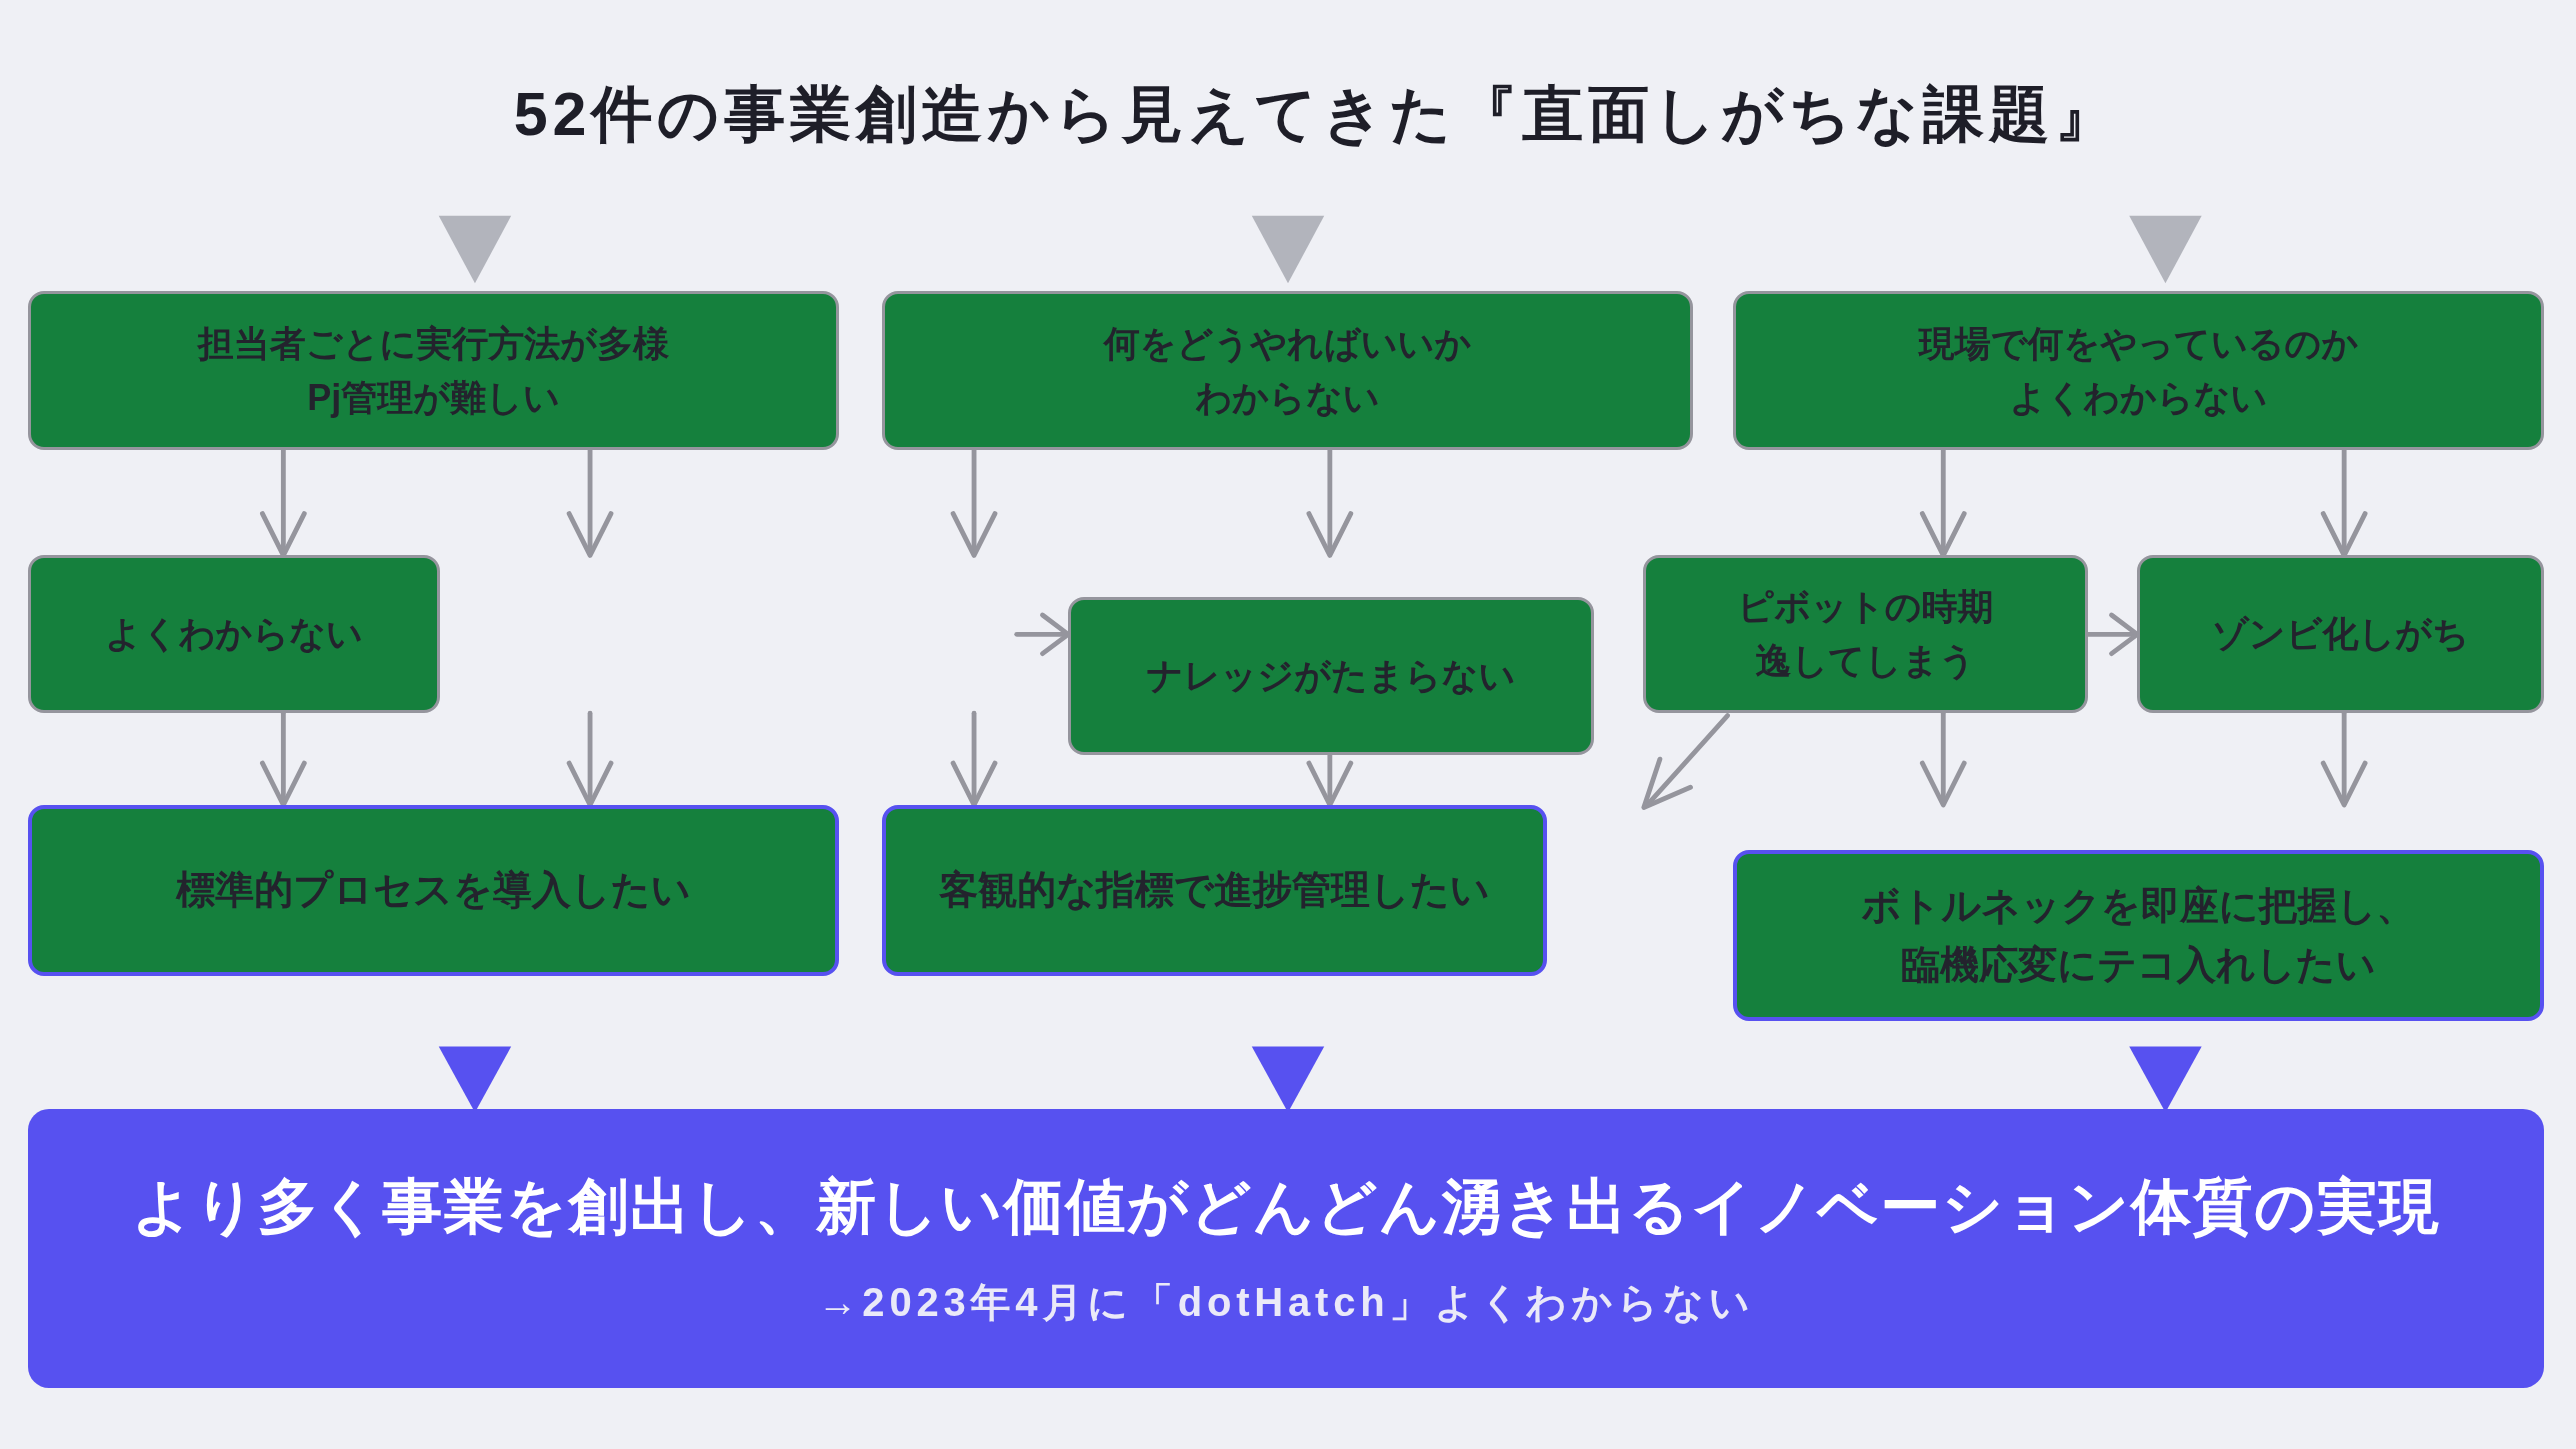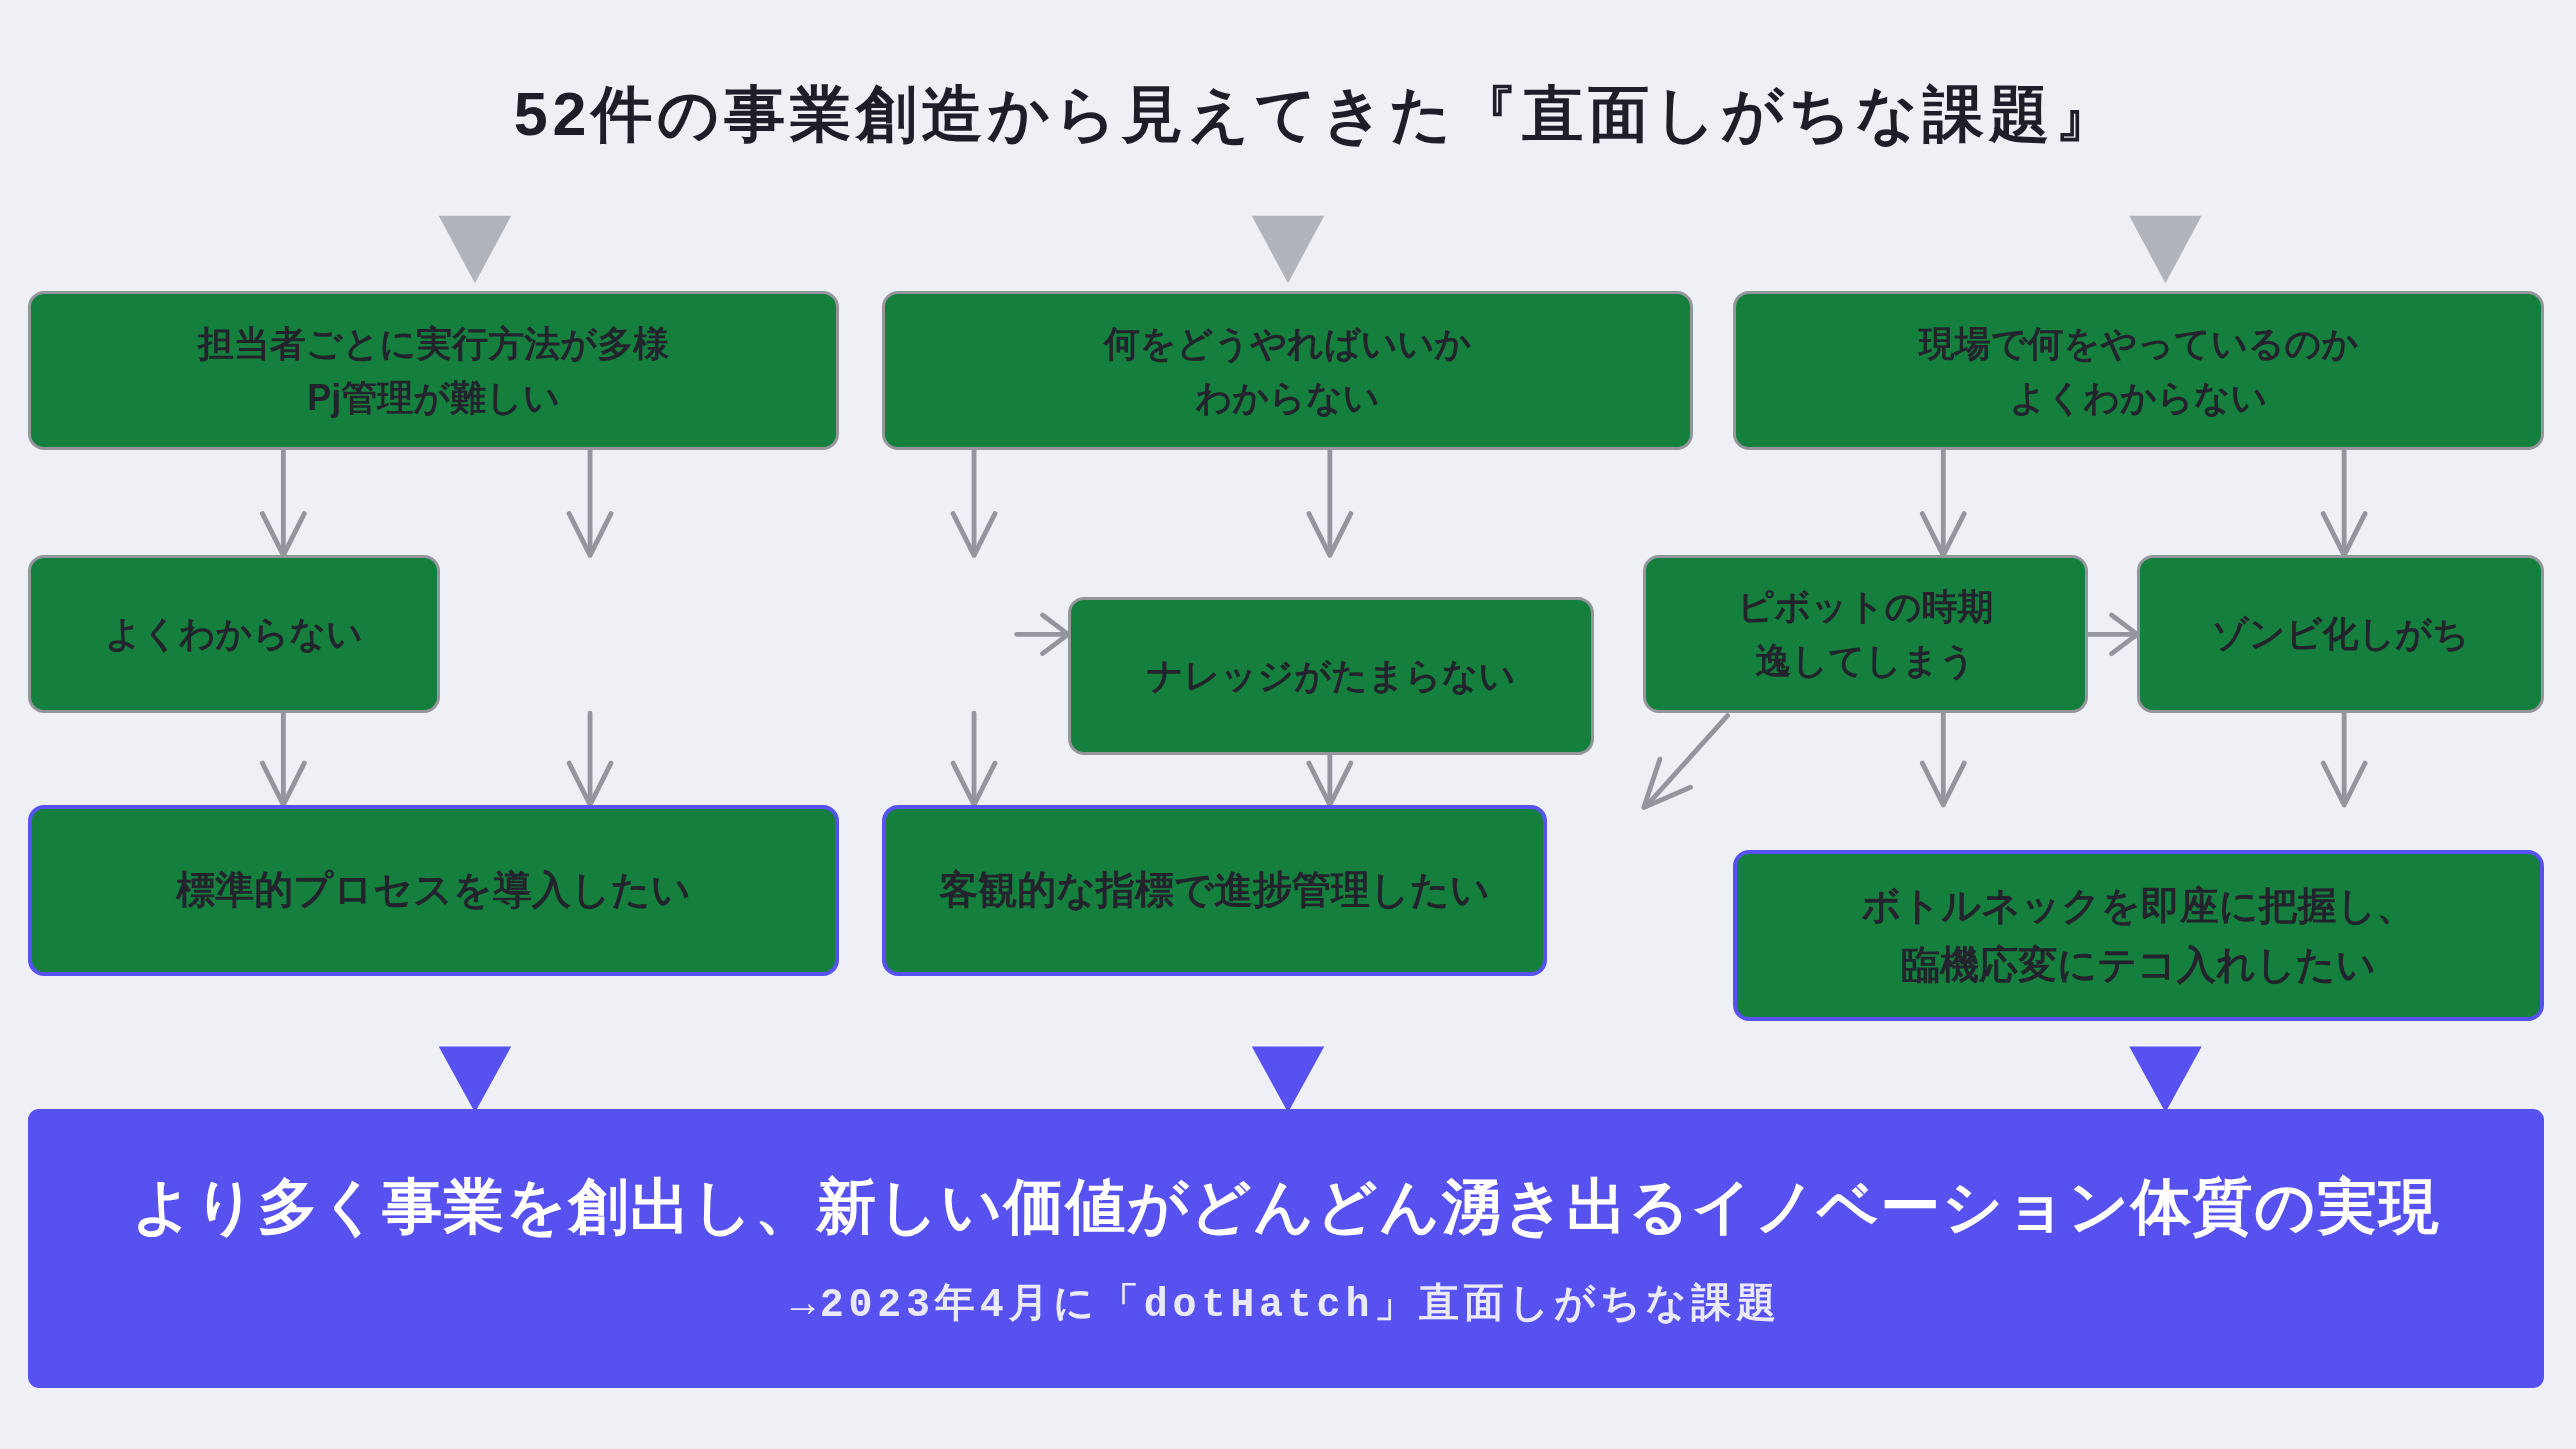--- a/index.html
+++ b/index.html
@@ -15,22 +15,22 @@
   .box{
     position:absolute;box-sizing:border-box;background:#15803d;
     border:3.2px solid #95959d;border-radius:16px;
     display:flex;align-items:center;justify-content:center;text-align:center;
     color:#23232d;font-size:36px;font-weight:700;line-height:1.5;
     white-space:pre-line;padding:0 16px;
   }
   .box.goal{border:4.8px solid #5751f0;font-size:39px;font-weight:800;}
   .banner{
     position:absolute;left:28px;top:1109px;width:2516px;height:279px;
-    box-sizing:border-box;background:#5751f0;border-radius:11px;
-    display:flex;flex-direction:column;align-items:center;justify-content:center;gap:27px;font-family:Liberation Mono, monospace;
+    box-sizing:border-box;background:#5751f0;border-radius:21px;
+    display:flex;flex-direction:column;align-items:center;justify-content:center;gap:27px;
   }
   .banner .l1{color:#ffffff;font-size:60px;font-weight:900;letter-spacing:1.6px;}
   .banner .l2{color:#eae9f8;font-size:40px;font-weight:800;letter-spacing:4.8px;}
   .arrow{stroke:#95959d;stroke-width:6;fill:none;stroke-linecap:round;stroke-linejoin:round;}
 </style>
 </head>
 <body>
 
 <div class="stage">
 
@@ -124,17 +124,17 @@
 逸してしまう</div>
   <div class="box goal" style="left:28px;top:805px;width:811px;height:171px;">標準的プロセスを導入したい</div>
 
   <div class="box" style="left:2137px;top:555px;width:407px;height:158px;">ゾンビ化しがち</div>
   <div class="box goal" style="left:882px;top:805px;width:665px;height:171px;">客観的な指標で進捗管理したい</div>
   <div class="box goal" style="left:1733px;top:850px;width:811px;height:171px;">ボトルネックを即座に把握し、
 臨機応変にテコ入れしたい</div>
 
   <div class="banner">
     <div class="l1">より多く事業を創出し、新しい価値がどんどん湧き出るイノベーション体質の実現</div>
-    <div class="l2">→2023年4月に「dotHatch」直面しがちな課題</div>
+    <div class="l2">→2023年4月に「dotHatch」よくわからない</div>
   </div>
 
 </div>
 
 
 </body></html>

